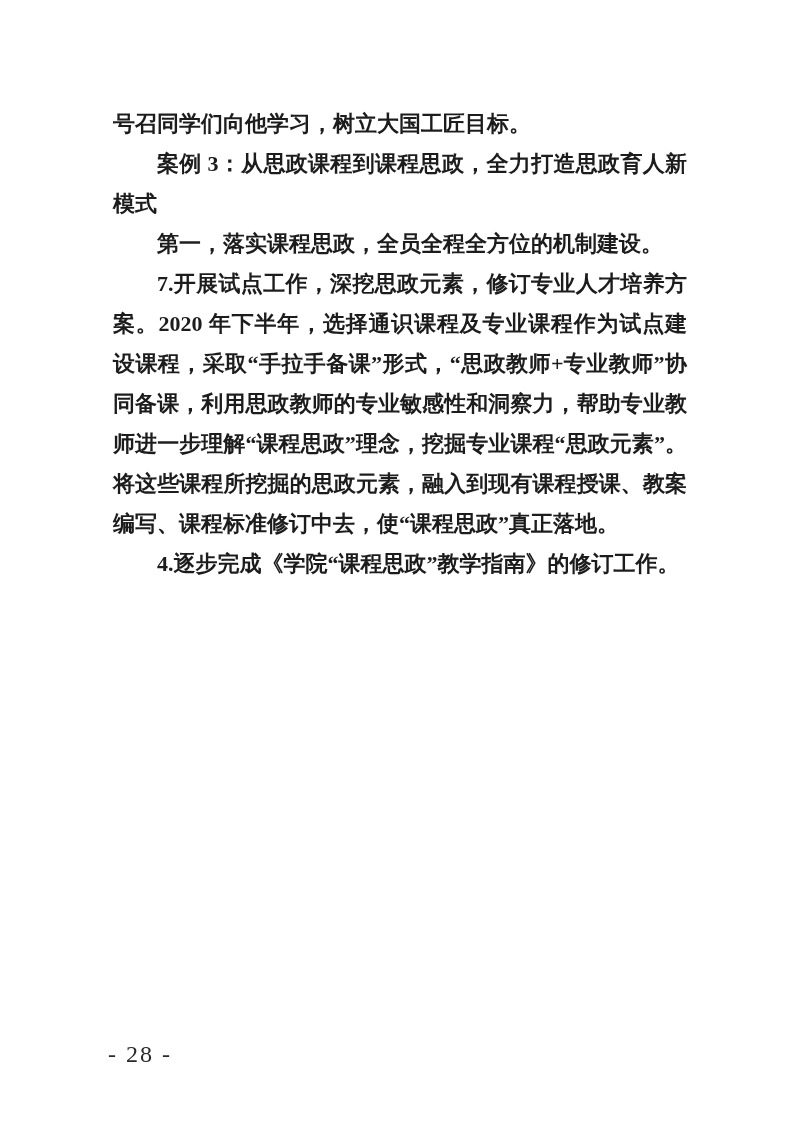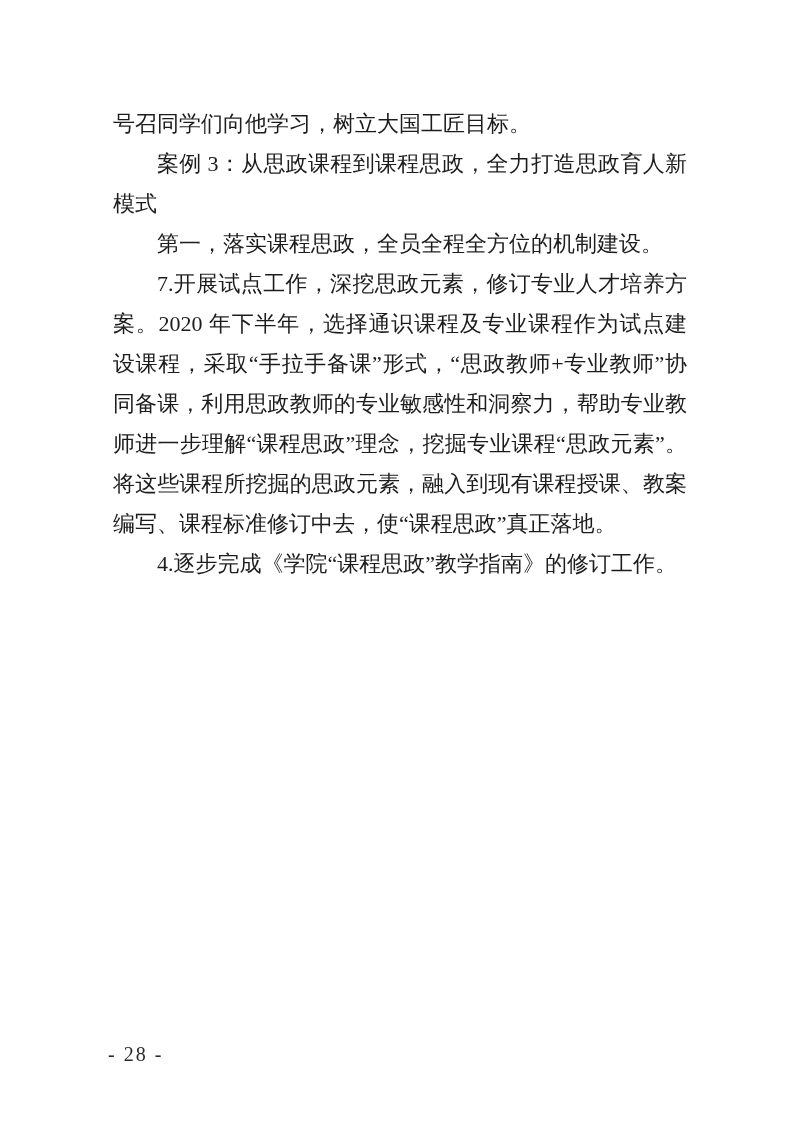--- a/index.html
+++ b/index.html
@@ -26,32 +26,33 @@
     top: 104px;
     width: 574px;
   }
   .para {
     margin: 0;
     font-size: 22px;
     line-height: 40px;
     text-align: justify;
     text-align-last: left;
     word-break: break-all;
+    font-weight: bold;
   }
   .para.indent {
     text-indent: 44px;
   }
   .para.heading {
-    font-weight: normal;
+    font-weight: bold;
   }
   .page-number {
     position: absolute;
     left: 108px;
     top: 1041px;
-    font-size: 20px;
+    font-size: 24px;
     line-height: 26px;
     color: #2a2a2a;
     letter-spacing: 2px;
     font-family: "Liberation Serif", serif;
   }
 </style>
 </head>
 <body>
 
 <div class="doc-page">

